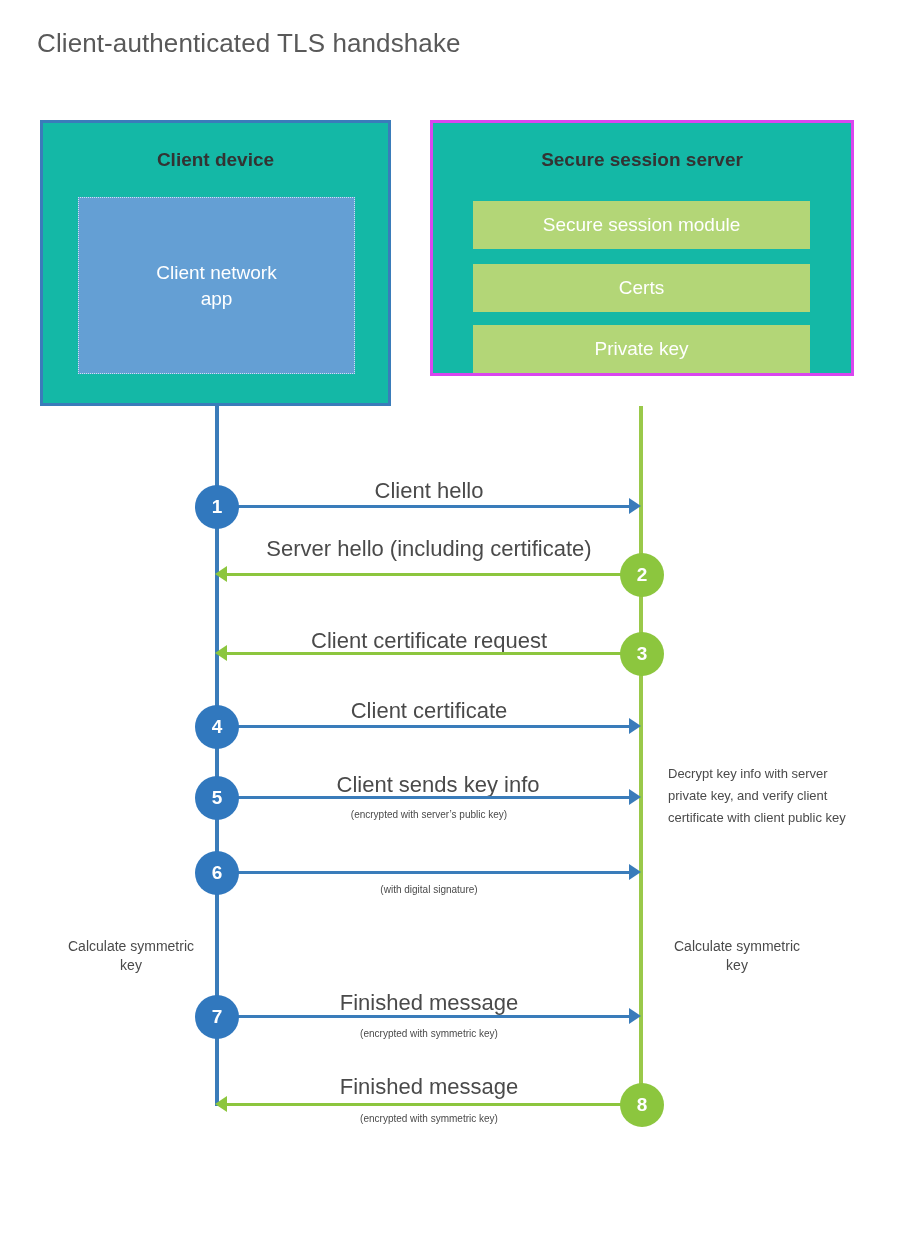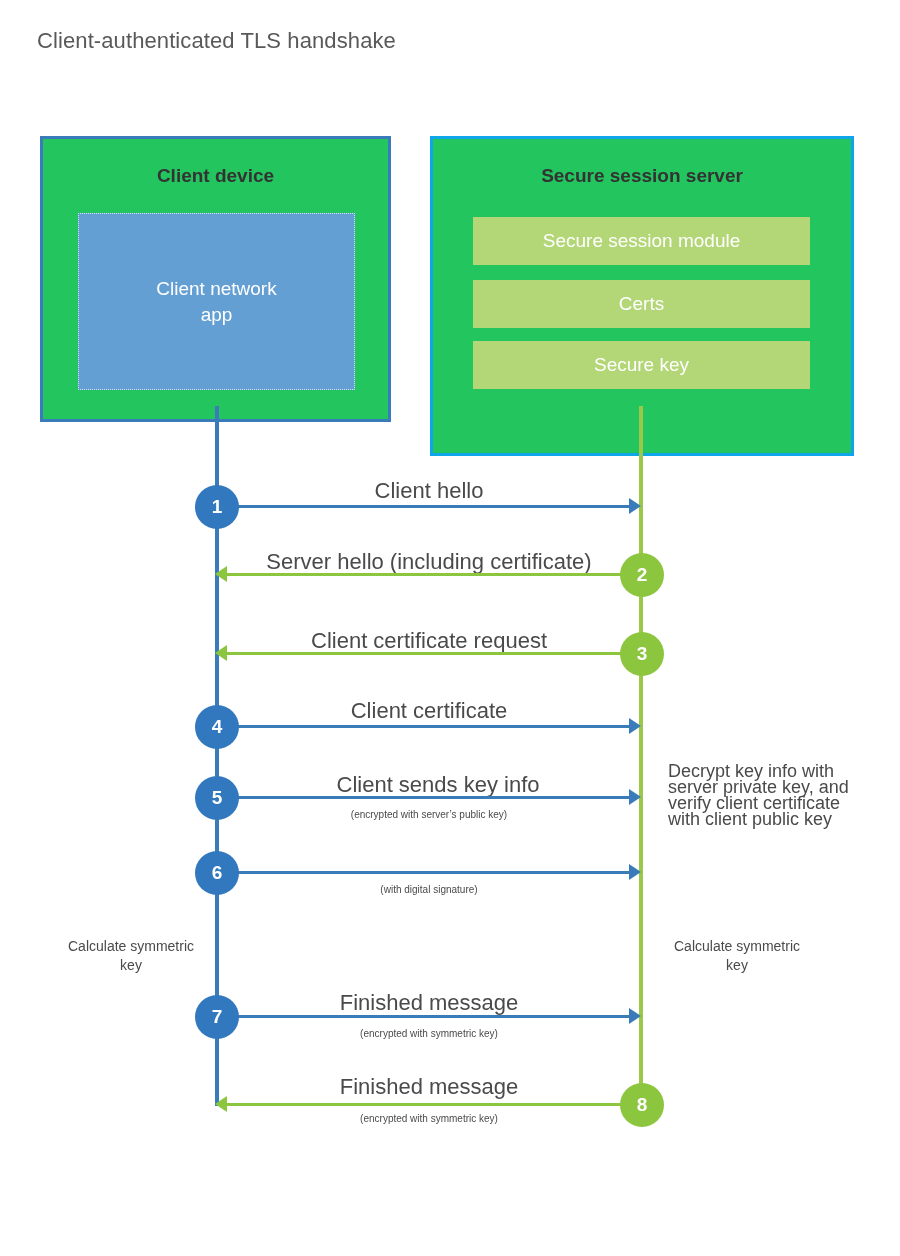--- a/index.html
+++ b/index.html
@@ -18,47 +18,46 @@
     height: 1256px;
     background: #ffffff;
     overflow: hidden;
   }
 
   
   #page-title {
     position: absolute;
     left: 37px;
     top: 28px;
-    font-size: 22px;
+    font-size: 26px;
     font-weight: 400;
     color: #595959;
     letter-spacing: 0.1px;
     white-space: nowrap;
   }
 
   
   .party-box {
     position: absolute;
-    background: #22c55e;
+    background: #14b8a6;
     box-sizing: border-box;
-    margin-top: 16px;
   }
   #client-box {
     left: 40px;
     top: 120px;
     width: 351px;
     height: 286px;
     border: 3px solid #3a7cba;
   }
   #server-box {
     left: 430px;
     top: 120px;
     width: 424px;
-    height: 320px;
-    border: 3px solid #0ea5e9;
+    height: 256px;
+    border: 3px solid #d946ef;
   }
   .party-title {
     position: absolute;
     left: 0;
     right: 0;
     top: 26px;
     text-align: center;
     font-size: 19px;
     font-weight: bold;
     color: #333333;
@@ -165,22 +164,22 @@
     position: absolute;
     text-align: center;
     font-size: 10px;
     color: #4a4a4a;
     white-space: nowrap;
   }
 
   
   .side-note {
     position: absolute;
-    font-size: 18px;
-    line-height: 16px;
+    font-size: 13px;
+    line-height: 22px;
     color: #4a4a4a;
   }
   #note-decrypt {
     left: 668px;
     top: 763px;
     width: 190px;
     text-align: left;
   }
   #note-calc-client {
     left: 60px;
@@ -216,35 +215,35 @@
 
   <div id="server-box" class="party-box">
     <div class="party-title">Secure session server</div>
     <div id="server-bar-1" class="server-bar">
       <span>Certs</span>
     </div>
     <div id="server-bar-0" class="server-bar">
       <span>Secure session module</span>
     </div>
     <div id="server-bar-2" class="server-bar">
-      <span>Secure key</span>
+      <span>Private key</span>
     </div>
   </div>
 
   <div id="client-lifeline" class="lifeline"></div>
   <div id="server-lifeline" class="lifeline"></div>
 
   <div class="msg-label" style="left:217px; top:478px; width:424px;">Client hello</div>
   <div class="msg-line blue" style="left:217px; top:505px; width:414px;"></div>
   <div class="arrow-head right-blue" style="left:629px; top:498px;"></div>
   <div class="step-circle client" style="top:485px;">
     <span>1</span>
   </div>
 
-  <div class="msg-label" style="left:217px; top:549px; width:424px;">Server hello (including certificate)</div>
+  <div class="msg-label" style="left:217px; top:536px; width:424px;">Server hello (including certificate)</div>
   <div class="msg-line green" style="left:227px; top:573px; width:414px;"></div>
   <div class="arrow-head left-green" style="left:215px; top:566px;"></div>
   <div class="step-circle server" style="top:553px;">
     <span>2</span>
   </div>
 
   <div class="msg-label" style="left:217px; top:628px; width:424px;">Client certificate request</div>
   <div class="msg-line green" style="left:227px; top:652px; width:414px;"></div>
   <div class="arrow-head left-green" style="left:215px; top:645px;"></div>
   <div class="step-circle server" style="top:632px;">

